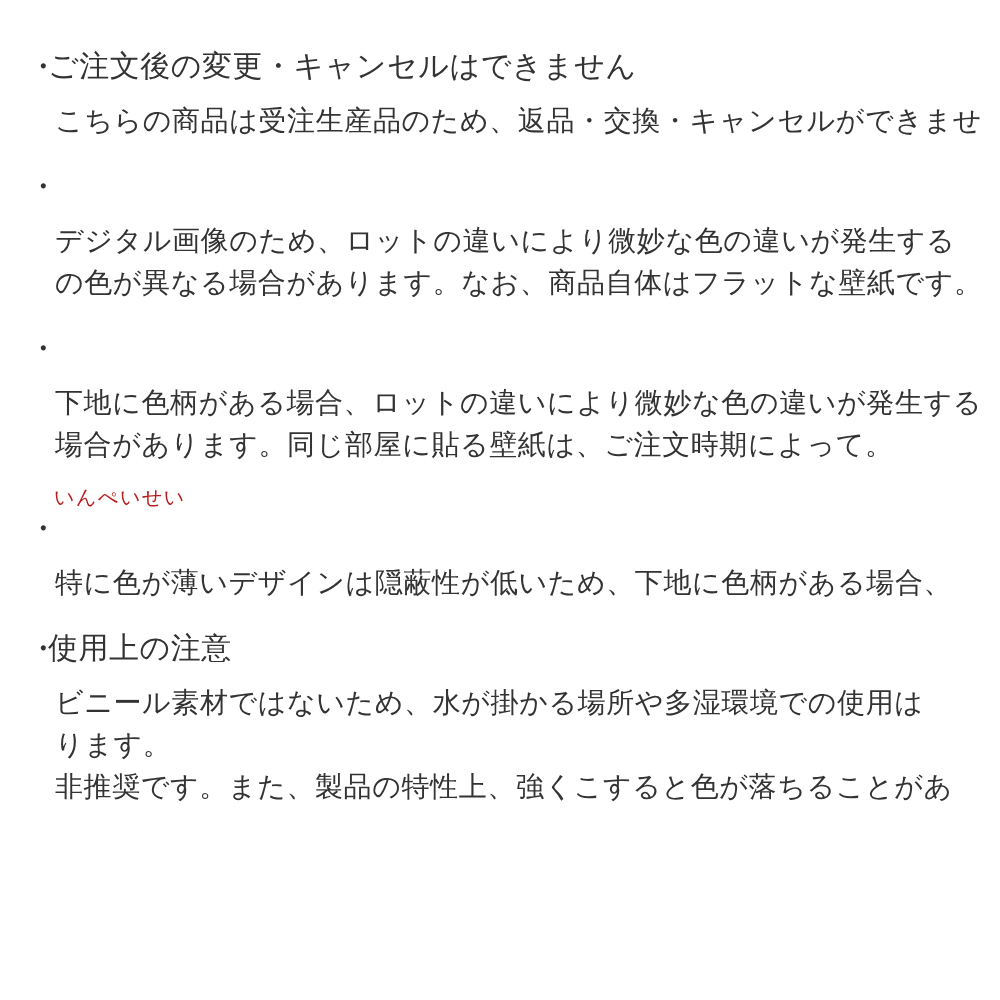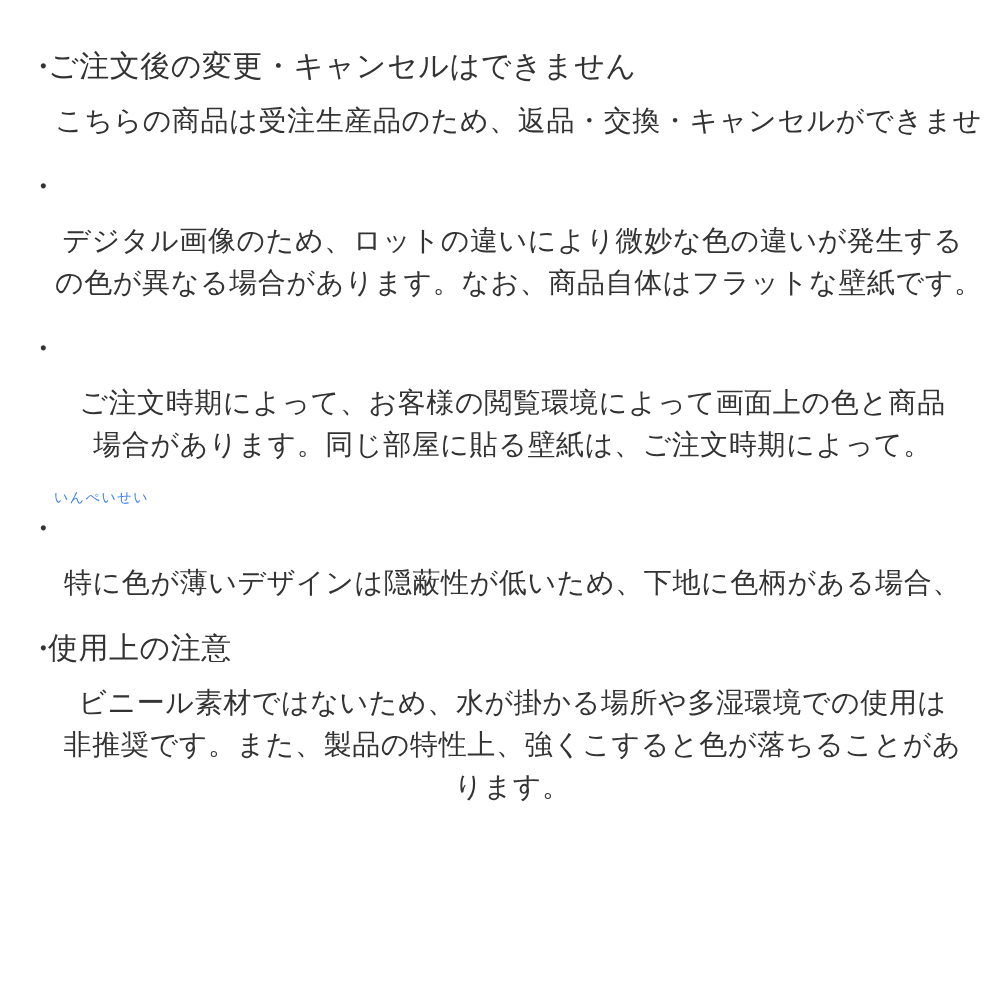--- a/index.html
+++ b/index.html
@@ -15,25 +15,25 @@
     padding: 44px 30px 0 30px;
     overflow: hidden;
     background: #ffffff;
     color: #333333;
     font-family: "Liberation Sans", "DejaVu Sans", sans-serif;
   }
   .section {
     margin-bottom: 22px;
   }
   .furigana {
-    font-size: 14px;
+    font-size: 20px;
     line-height: 18px;
     letter-spacing: 1.5px;
     padding-left: 24px;
-    color: #3b82f6;
+    color: #b91c1c;
   }
   .heading-row {
     display: flex;
     align-items: flex-start;
     line-height: 44px;
   }
   .bullet {
     flex: none;
     width: 18px;
     text-align: center;
@@ -53,21 +53,20 @@
   .body {
     margin-top: 12px;
     padding-left: 25px;
     font-size: 28px;
     line-height: 42px;
     letter-spacing: 0.6px;
     color: #333333;
   }
   .line {
     white-space: nowrap;
-    text-align: center;
   }
 </style>
 </head>
 <body>
 
 <div class="page">
 
   <section class="section">
     <div class="heading-row">
       <span class="bullet">・</span>
@@ -86,21 +85,21 @@
       <div class="line">デジタル画像のため、ロットの違いにより微妙な色の違いが発生する</div>
       <div class="line">の色が異なる場合があります。なお、商品自体はフラットな壁紙です。</div>
     </div>
   </section>
 
   <section class="section">
     <div class="heading-row">
       <span class="bullet">・</span>
     </div>
     <div class="body">
-      <div class="line">ご注文時期によって、お客様の閲覧環境によって画面上の色と商品</div>
+      <div class="line">下地に色柄がある場合、ロットの違いにより微妙な色の違いが発生する</div>
       <div class="line">場合があります。同じ部屋に貼る壁紙は、ご注文時期によって。</div>
     </div>
   </section>
 
   <section class="section">
     <div class="furigana">いんぺいせい</div>
     <div class="heading-row">
       <span class="bullet">・</span>
     </div>
     <div class="body">
@@ -108,18 +107,18 @@
     </div>
   </section>
 
   <section class="section">
     <div class="heading-row">
       <span class="bullet">・</span>
       <h2 class="heading">使用上の注意</h2>
     </div>
     <div class="body">
       <div class="line">ビニール素材ではないため、水が掛かる場所や多湿環境での使用は</div>
+      <div class="line">ります。</div>
       <div class="line">非推奨です。また、製品の特性上、強くこすると色が落ちることがあ</div>
-      <div class="line">ります。</div>
     </div>
   </section>
 
 </div>
 
 </body></html>

